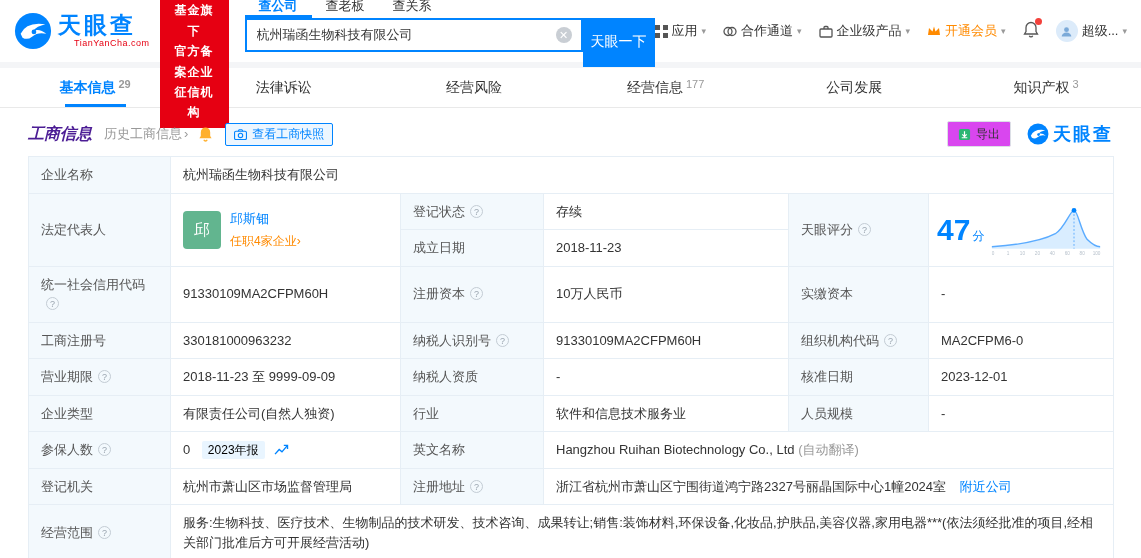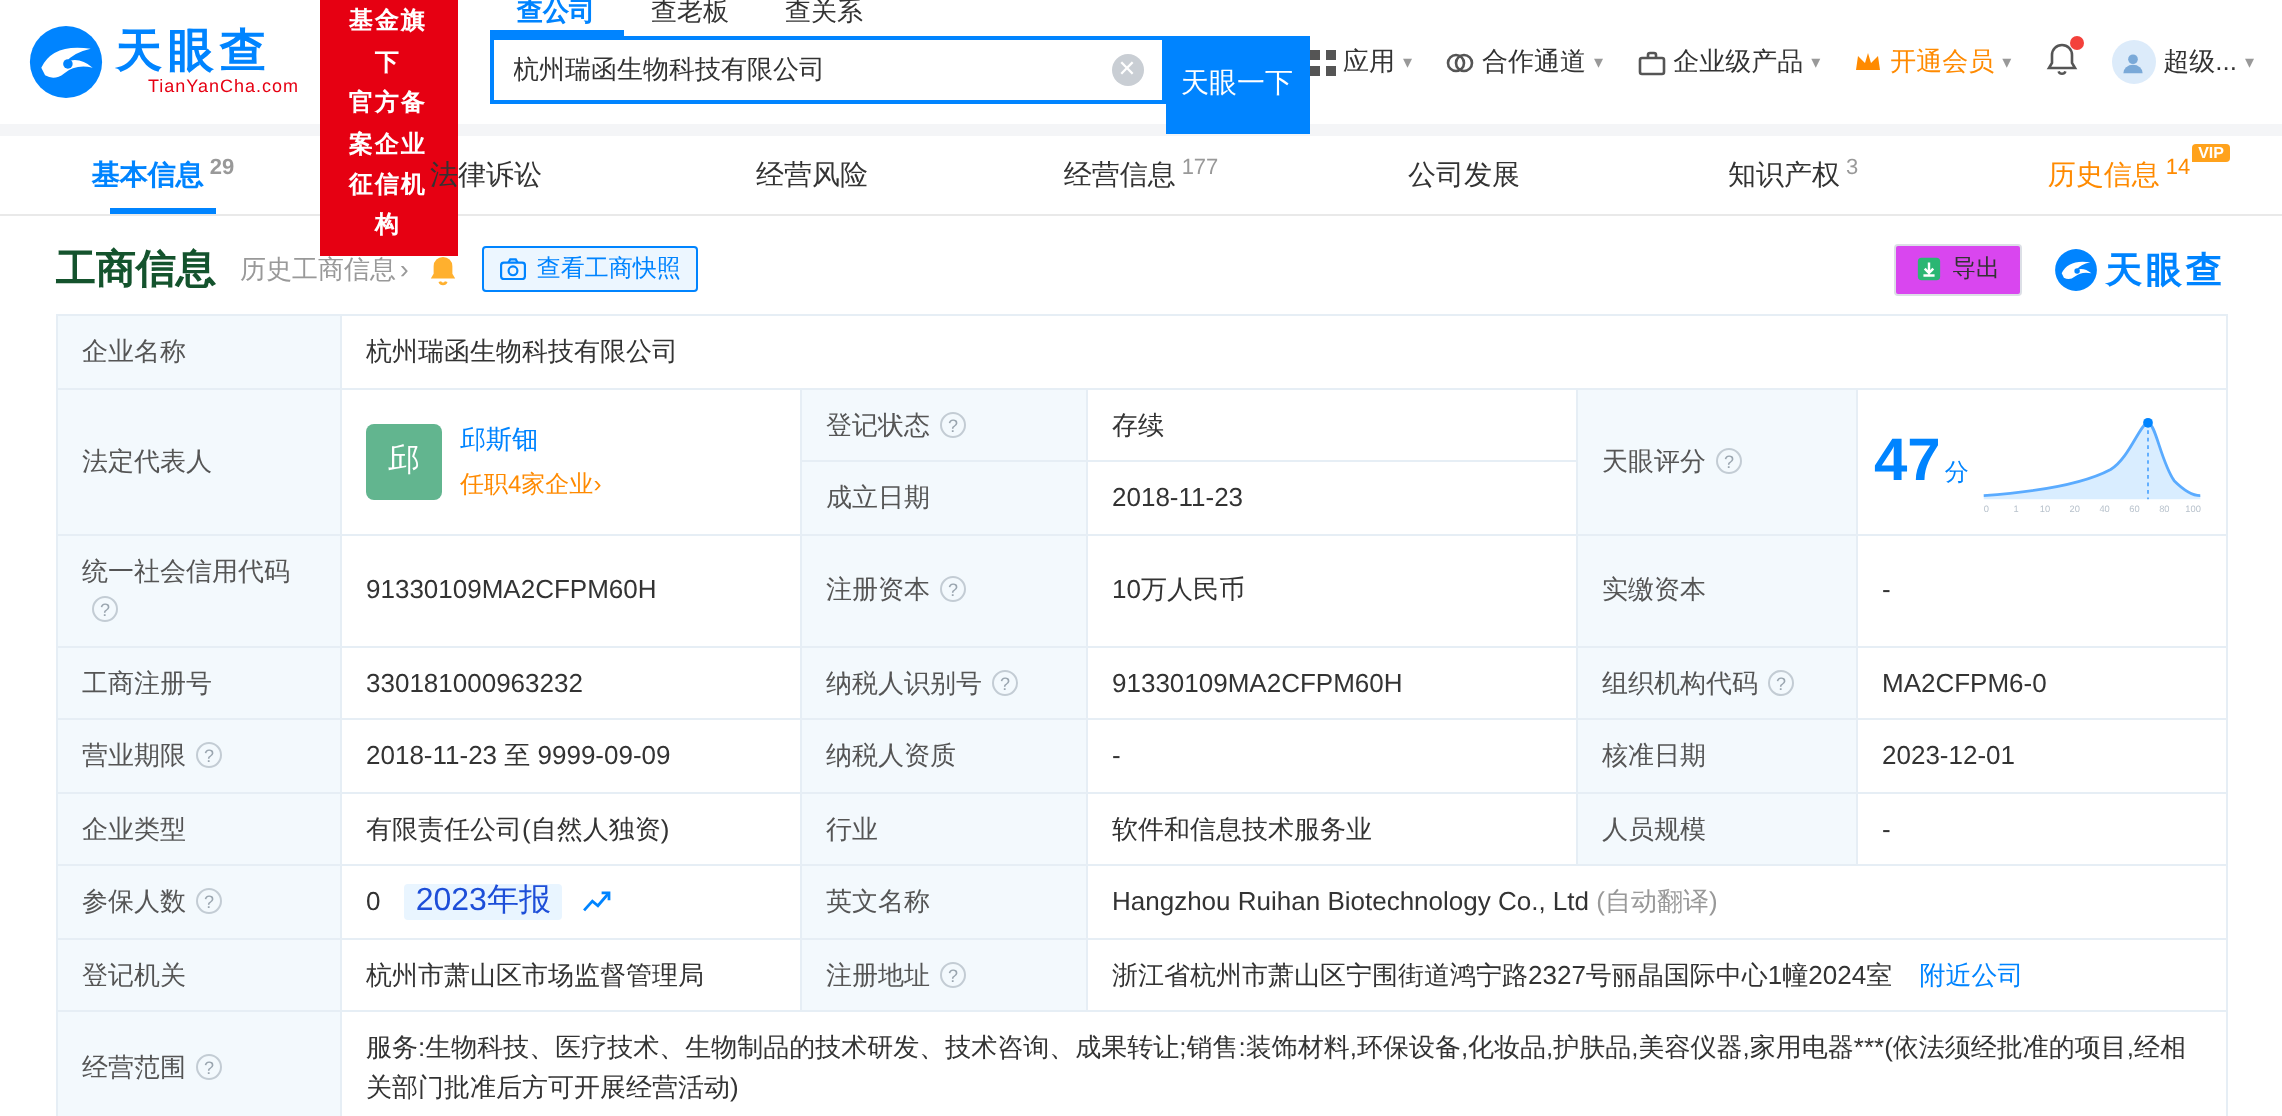--- a/index.html
+++ b/index.html
@@ -48,21 +48,21 @@
   .page-tab .cnt { font-size:11px; color:#999; margin-left:3px; position:relative; top:-4px; }
   .page-tab.active { color:#0084ff; font-weight:bold; }
   .page-tab.active::after { content:""; position:absolute; left:34%; right:34%; bottom:0; height:3px; background:#0084ff; }
   .page-tab.orange { color:#ff8a00; }
   .page-tab.orange .cnt { color:#ff8a00; }
   .vip-tag { position:absolute; top:4px; right:26px; background:#ffa21c; color:#fff; font-size:8px;
     padding:0 3px; border-radius:2px 2px 2px 0; font-weight:bold; }
 
   
   .toolbar { display:flex; align-items:center; padding:13px 28px 9px; }
-  .sec-title { font-size:20px; font-weight:bold; color:#14532d; }
+  .sec-title { font-size:16px; font-weight:bold; color:#4c1d95;font-style:italic; }
   .hist-link { margin-left:12px; color:#999; font-size:13px; }
   .hist-link .gt { margin-left:2px; }
   .tb-bell { margin-left:10px; cursor:pointer; display:flex; }
   .snap-btn { margin-left:12px; display:flex; align-items:center; gap:5px; height:23px; padding:0 8px;
     background:#ecf6ff; border:1px solid #0084ff; border-radius:2px; color:#0084ff; font-size:12px; cursor:pointer; }
   .toolbar-right { margin-left:auto; display:flex; align-items:center; gap:16px; }
   .export-btn { display:flex; align-items:center; gap:5px; height:26px; padding:0 10px; background:#d946ef;
     border:1px solid #dcdfe6; border-radius:2px; font-size:12px; color:#333; cursor:pointer; }
   .brand-mark { display:flex; align-items:center; gap:4px; }
   .brand-mark .bm-txt { color:#0084ff; font-size:18px; font-weight:bold; letter-spacing:2px; }
@@ -79,22 +79,22 @@
   .gray { color:#999; }
   .rep { display:flex; align-items:center; gap:9px; }
   .rep-avatar { width:38px; height:38px; border-radius:4px; background:#62b58f; color:#fff; font-size:16px;
     display:flex; align-items:center; justify-content:center; cursor:pointer; }
   .rep-name { color:#0084ff; font-size:13px; display:block; }
   .rep-jobs { color:#ff8a00; font-size:12px; display:block; margin-top:3px; }
   .score-cell { padding:4px 8px !important; }
   .score-wrap { display:flex; align-items:center; gap:6px; }
   .score-num { color:#0084ff; font-size:30px; font-weight:bold; white-space:nowrap; }
   .score-unit { font-size:12px; font-weight:normal; color:#0084ff; margin-left:2px; }
-  .report-tag { display:inline-block; margin-left:8px; padding:0 6px; background:#e9f5ff; color:#1d4ed8;
-    border-radius:2px; font-size:16px; line-height:18px; cursor:pointer; }
+  .report-tag { display:inline-block; margin-left:8px; padding:0 6px; background:#e9f5ff; color:#000000;
+    border-radius:2px; font-size:12px; line-height:18px; cursor:pointer; }
   .trend-icon { margin-left:6px; vertical-align:-2px; cursor:pointer; }
   .nearby { margin-left:10px; white-space:nowrap; }
 </style>
 </head>
 <body>
 
 <header class="topbar">
   <div class="logo">
     <svg width="38" height="38" viewBox="0 0 40 40">
       <circle cx="20" cy="20" r="19" fill="#0084ff"></circle>
@@ -200,25 +200,20 @@
     <span>经营信息</span>
       <span class="cnt">177</span>
   </div>
   <div class="page-tab">
     <span>公司发展</span>
       <span class="cnt"></span>
   </div>
   <div class="page-tab">
     <span>知识产权</span>
       <span class="cnt">3</span>
-  </div>
-  <div class="page-tab orange">
-    <span>历史信息</span>
-      <span class="cnt">14</span>
-    <span class="vip-tag">VIP</span>
   </div>
 </nav>
 
 <div class="toolbar">
   <span class="sec-title">工商信息</span>
   <a class="hist-link"><span>历史工商信息</span><span class="gt">›</span></a>
   <span class="tb-bell">
     <svg width="15" height="16" viewBox="0 0 16 17">
         <path d="M8 1.5 a5 5 0 0 1 5 5 v4 l1.5 2.5 H1.5 L3 10.5 v-4 a5 5 0 0 1 5-5 Z" fill="#ffb02e"></path>
         <path d="M6.3 14.7 a1.8 1.8 0 0 0 3.4 0" fill="none" stroke="#ffb02e" stroke-width="1.5"></path>

